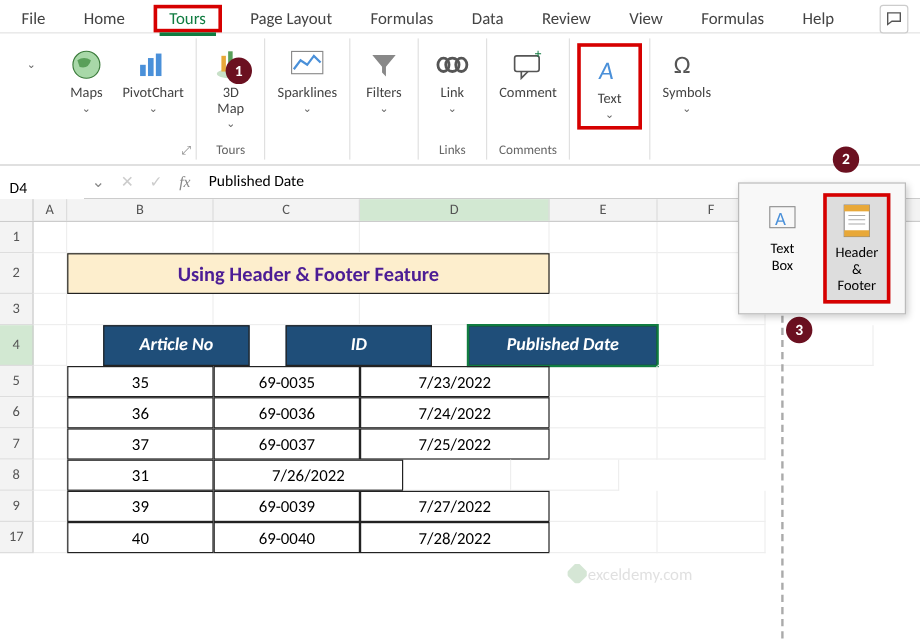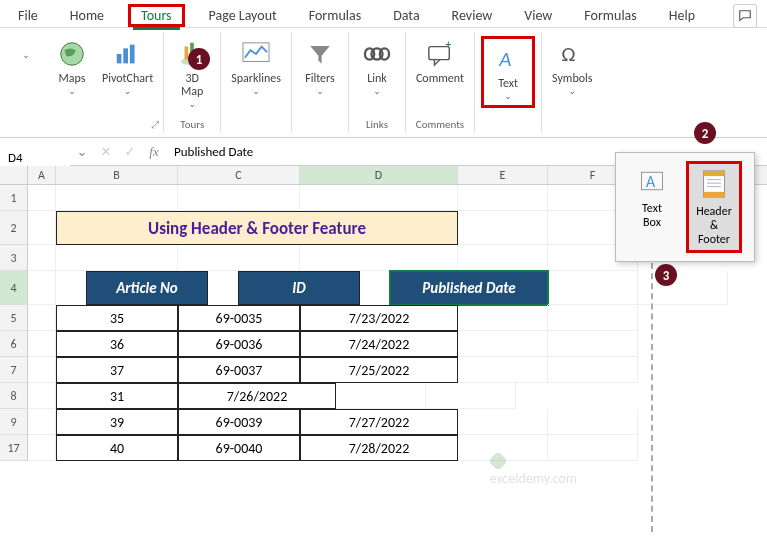--- a/index.html
+++ b/index.html
@@ -47,21 +47,21 @@
 .title-merge { background: #fdeecd; color: #4c1d95; font-weight: bold; font-size: 17px; text-align: center; justify-content: center; border: 1px solid #222; }
 .table-header { background: #1f4e79; color: #fff; font-weight: bold; justify-content: center; border: 1px solid #222; font-size: 15px; font-style: italic; margin-left: 30px; }
 .table-cell { border: 1px solid #222; justify-content: center; font-size: 14px; }
 .selected-cell { outline: 2px solid #107c41; outline-offset: -1px; }
 
 .text-dropdown { position: absolute; top: 152px; left: 615px; width: 140px; background: #f8f8f8; border: 1px solid #bbb; box-shadow: 2px 2px 6px rgba(0,0,0,0.2); padding: 8px; display: flex; gap: 6px; z-index: 100; }
 .dd-item { display: flex; flex-direction: column; align-items: center; text-align: center; font-size: 12px; padding: 4px; cursor: pointer; width: 56px; }
 .dd-item.sel { background: #ddd; border: 3px solid #d60000; }
 .dd-item .icon-box { width: 32px; height: 32px; display: flex; align-items: center; justify-content: center; margin-bottom: 4px; }
 
-.watermark { position: absolute; bottom: 50px; right: 190px; opacity: 0.25; font-size: 14px; color: #888; display: flex; align-items: flex-start; gap: 1px; flex-direction: column; }
+.watermark { position: absolute; bottom: 50px; right: 190px; opacity: 0.25; font-size: 14px; color: #888; display: flex; align-items: flex-start; gap: 1px; }
 .page-break { position: absolute; border-right: 2px dashed #aaa; top: 172px; height: 360px; left: 651px; }
 </style>
 </head>
 <body>
 
 <div class="menu-bar">
   <span class="menu-item">File</span>
   <span class="menu-item">Home</span>
   <span class="insert-box">
     <span class="menu-item active">Tours</span>

